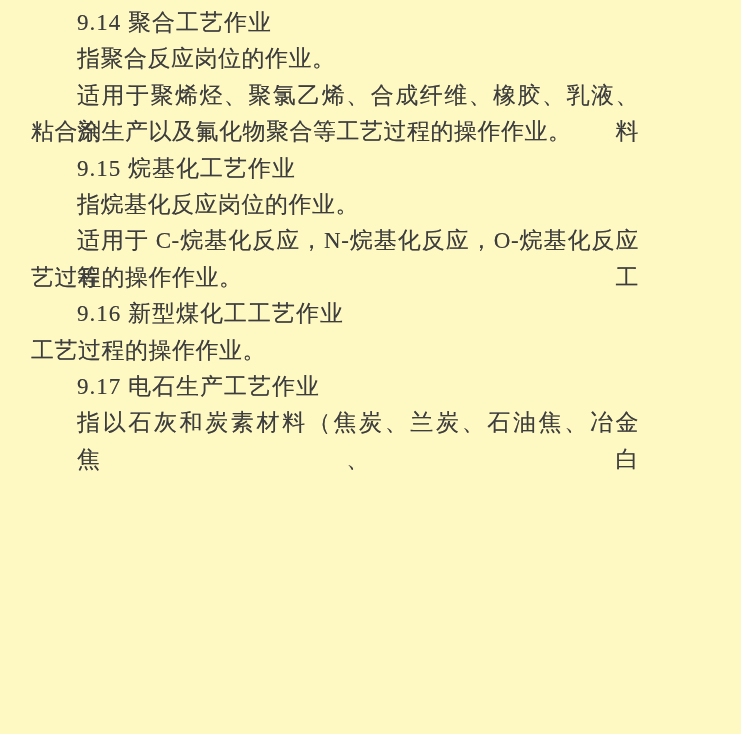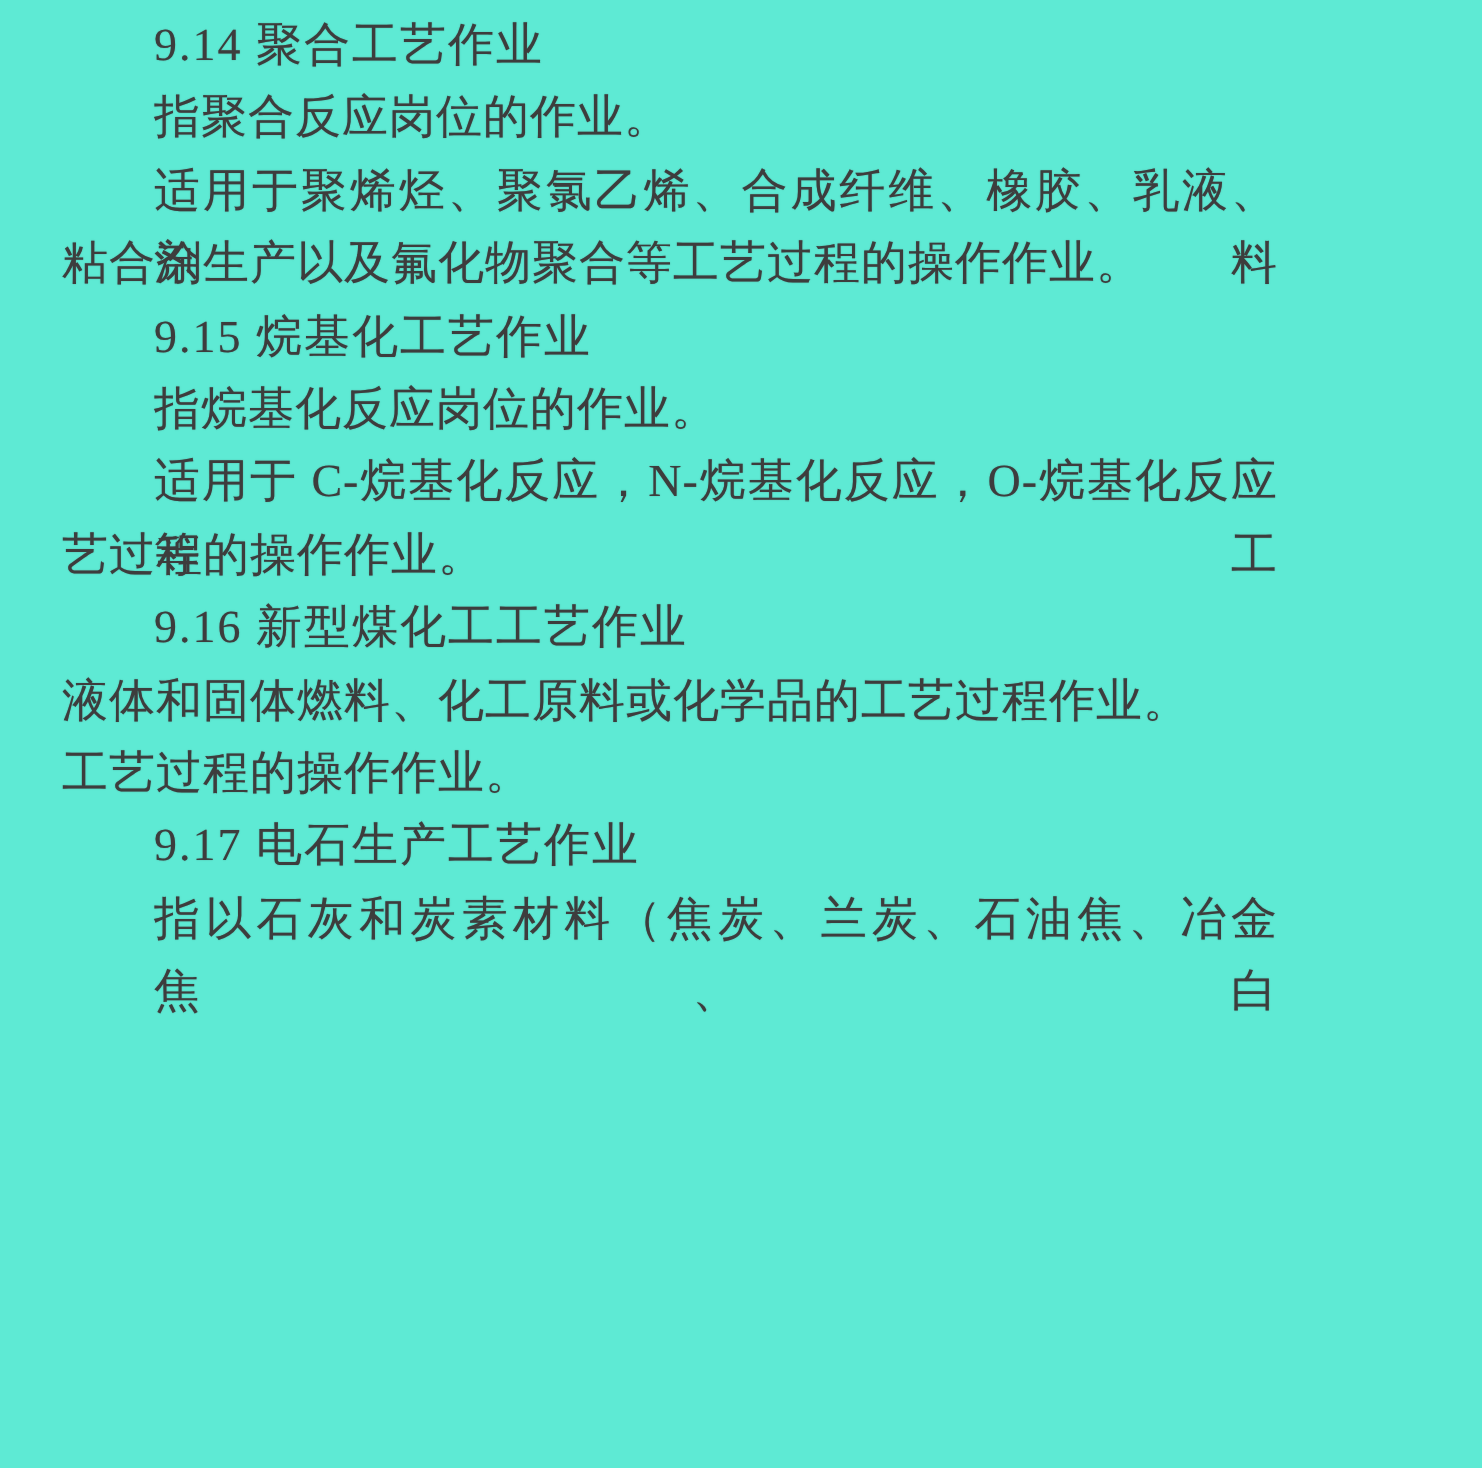--- a/index.html
+++ b/index.html
@@ -9,21 +9,21 @@
   }
   body {
     width: 741px;
     height: 734px;
     overflow: hidden;
     font-family: "Liberation Serif", "DejaVu Serif", serif;
   }
   .page {
     width: 741px;
     height: 734px;
-    background: #5eead4;
+    background: #fef9c3;
     box-sizing: border-box;
     padding: 5px 0 0 31px;
   }
   .content {
     width: 608px;
   }
   .line {
     height: 36.4px;
     line-height: 36.4px;
     font-size: 23px;
@@ -55,20 +55,19 @@
     <div class="line indent">指聚合反应岗位的作业。</div>
     <div class="line indent full">适用于聚烯烃、聚氯乙烯、合成纤维、橡胶、乳液、涂料</div>
     <div class="line">粘合剂生产以及氟化物聚合等工艺过程的操作作业。</div>
 
     <div class="line indent heading">9.15 烷基化工艺作业</div>
     <div class="line indent">指烷基化反应岗位的作业。</div>
     <div class="line indent full">适用于 C-烷基化反应，N-烷基化反应，O-烷基化反应等工</div>
     <div class="line">艺过程的操作作业。</div>
 
     <div class="line indent heading">9.16 新型煤化工工艺作业</div>
-    <div class="line">液体和固体燃料、化工原料或化学品的工艺过程作业。</div>
     <div class="line">工艺过程的操作作业。</div>
 
     <div class="line indent heading">9.17 电石生产工艺作业</div>
     <div class="line indent full">指以石灰和炭素材料（焦炭、兰炭、石油焦、冶金焦、白</div>
 
   </div>
 </div>
 
 </body></html>

